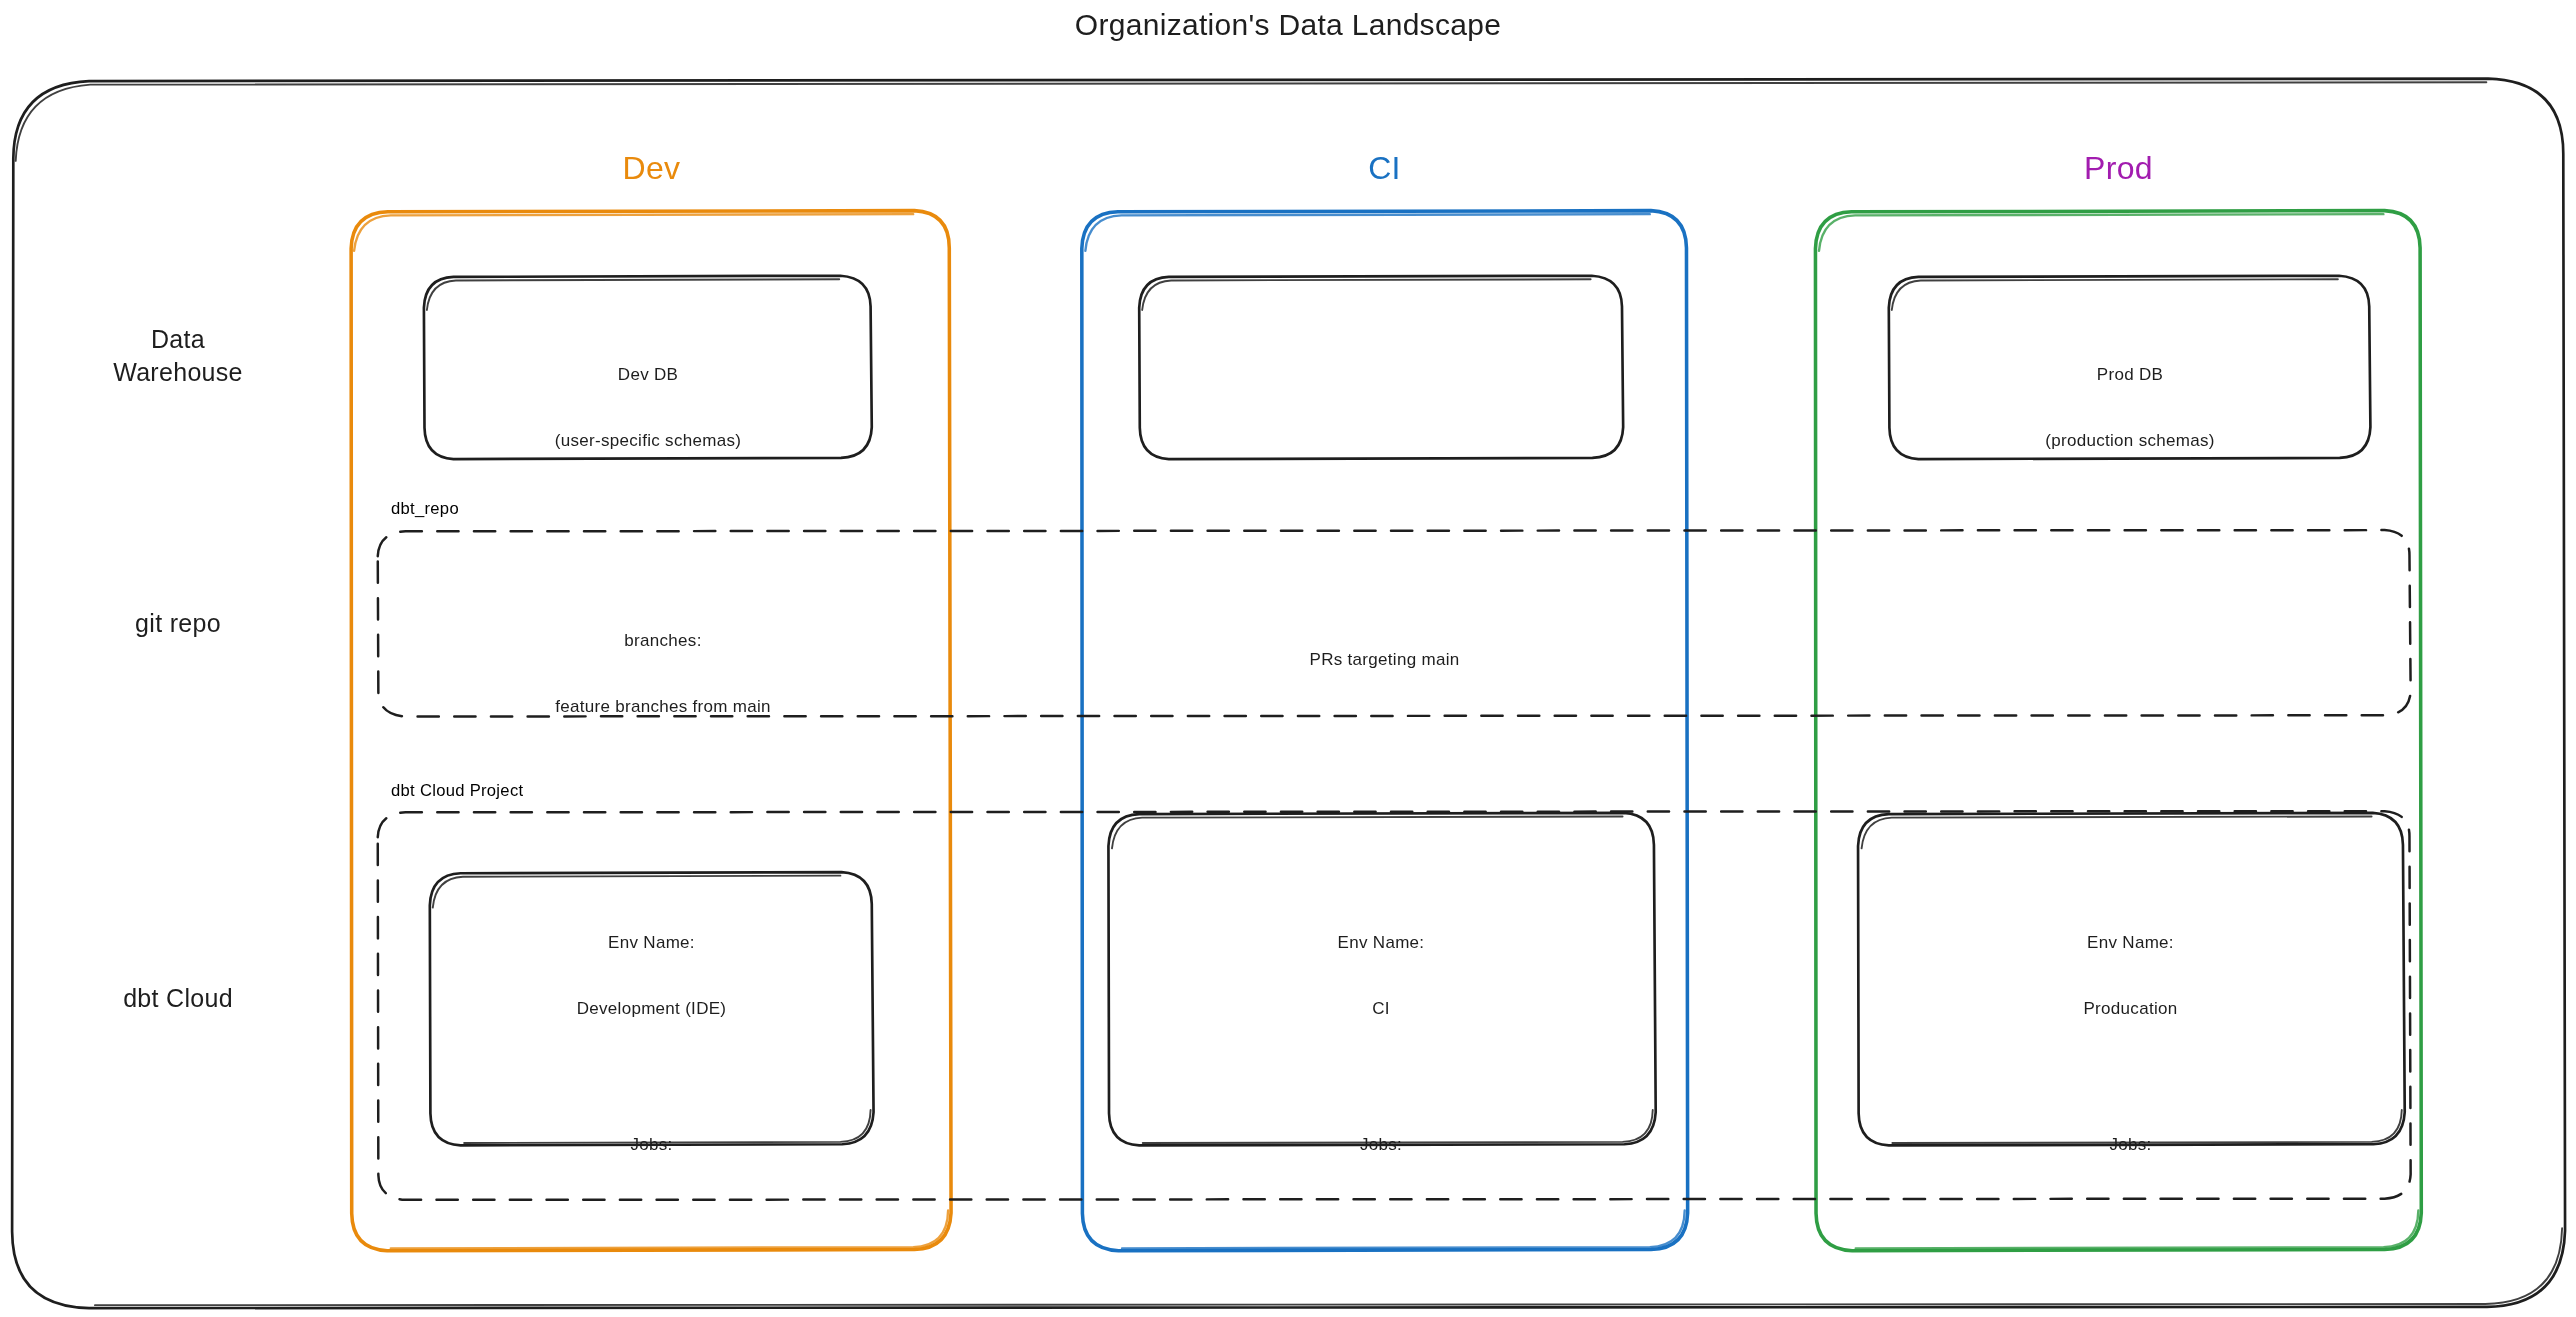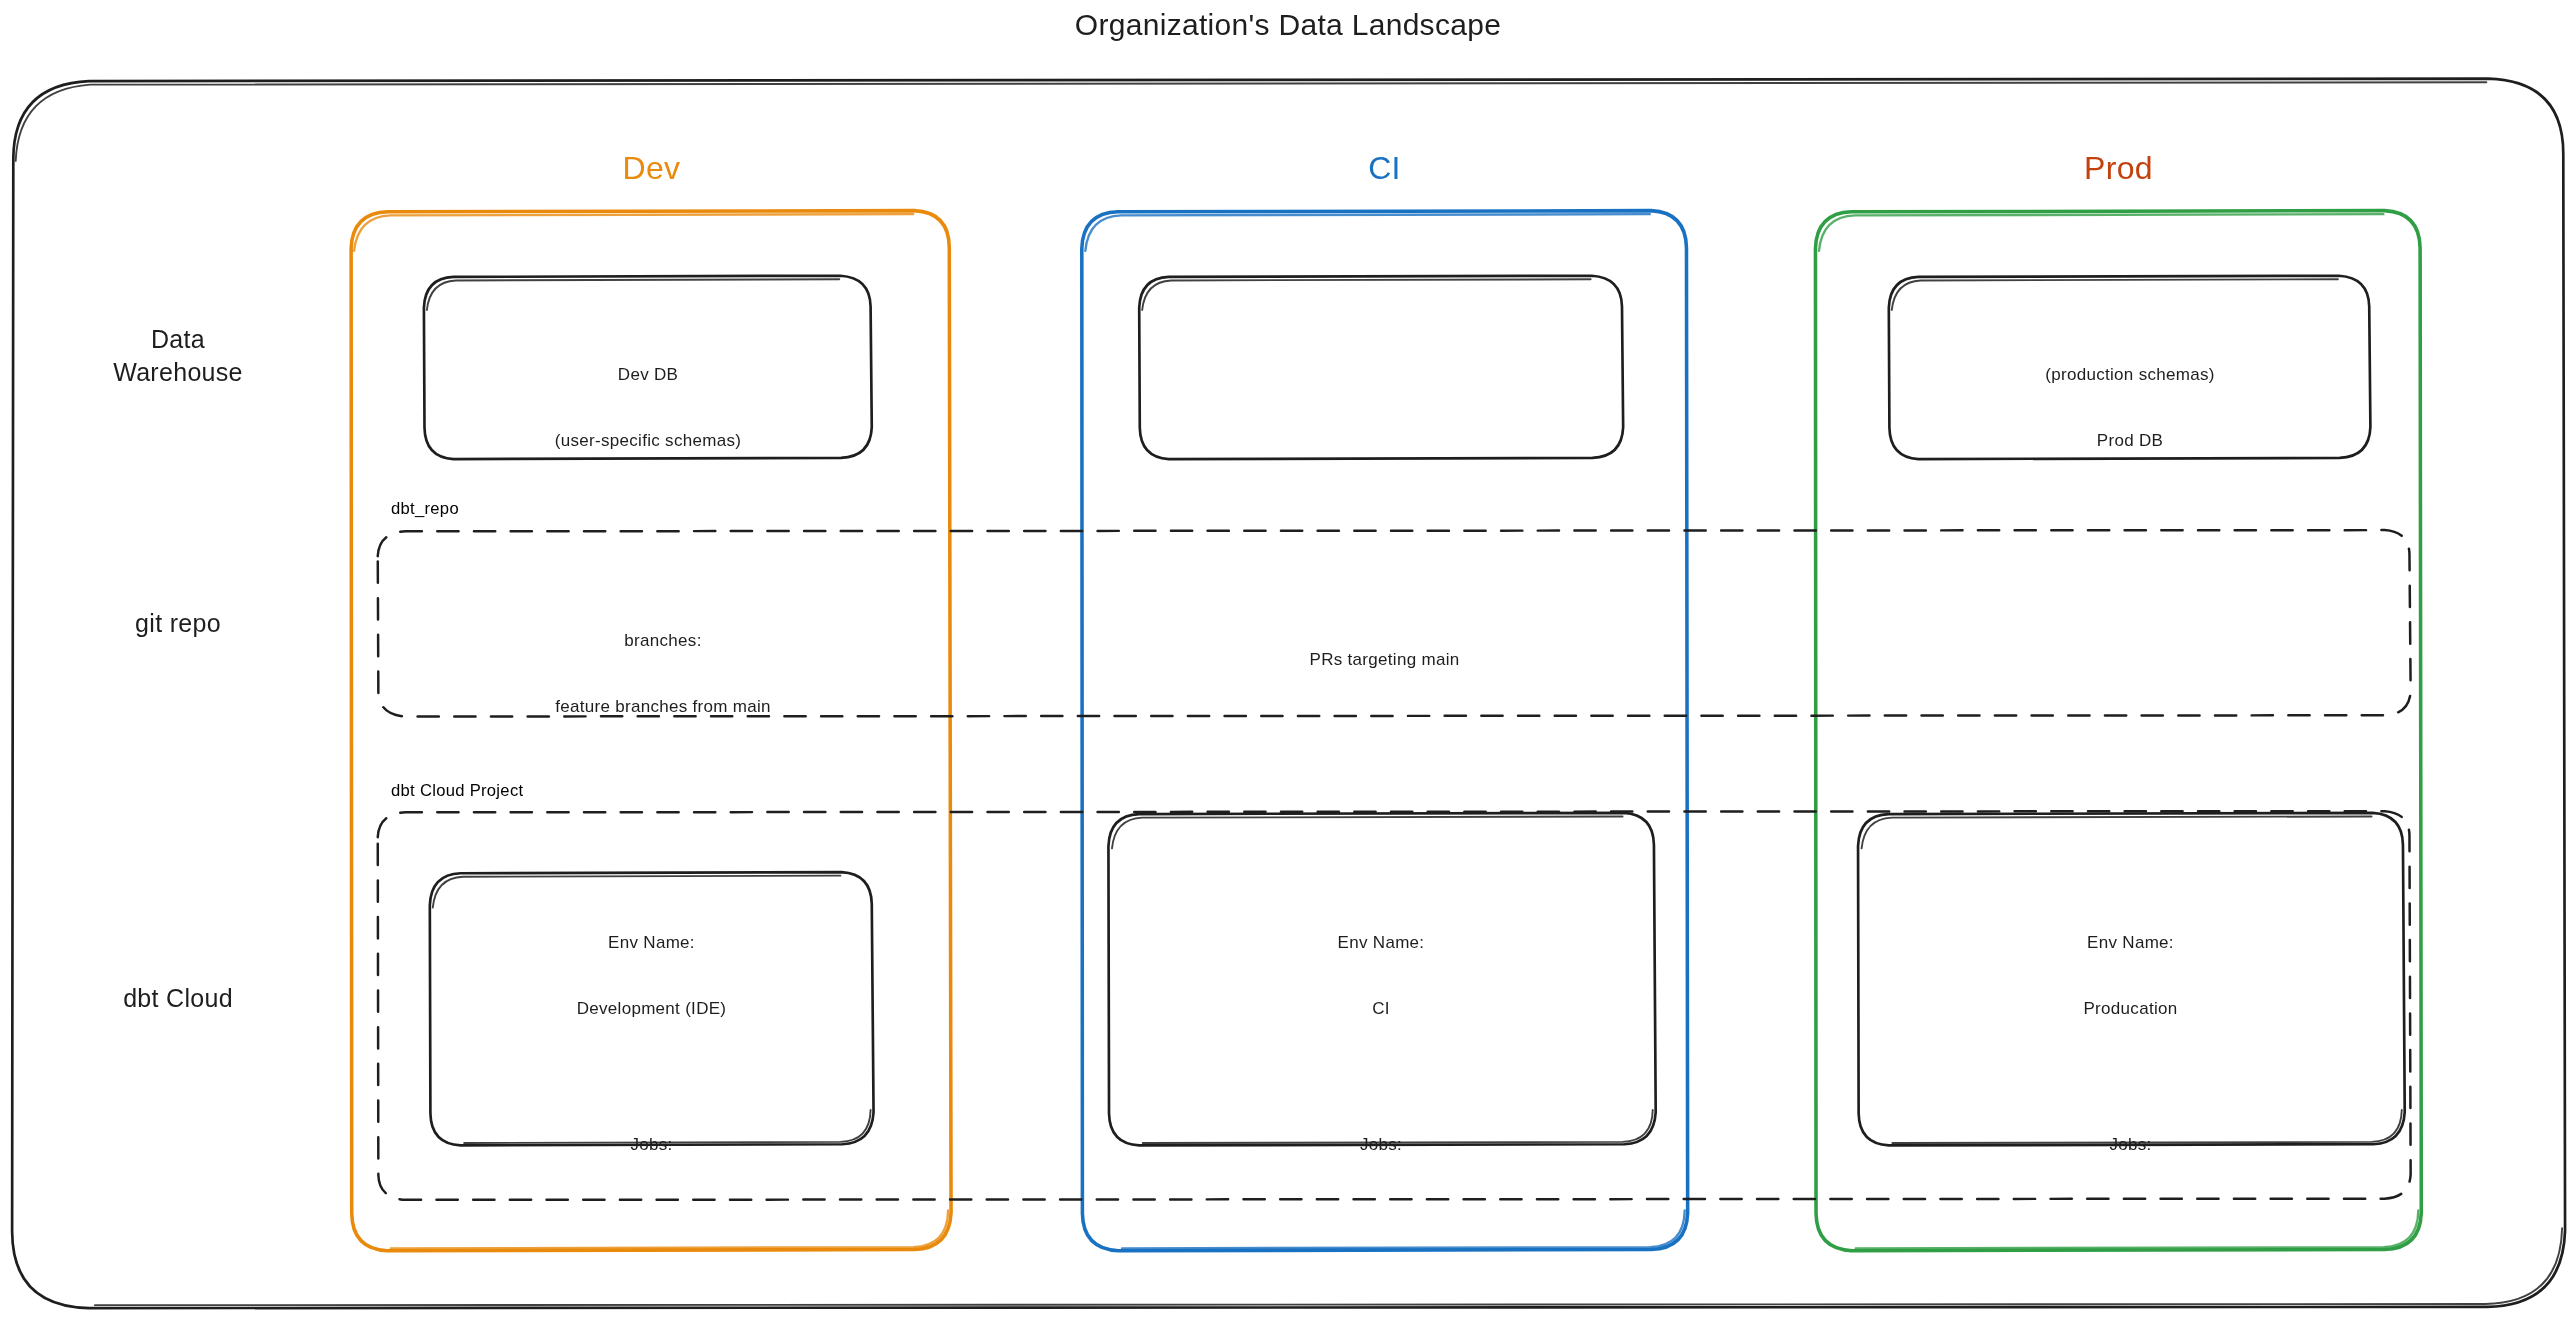--- a/index.html
+++ b/index.html
@@ -48,21 +48,21 @@
     font-size: 30px;
     color: #1e1e1e;
   }
 
   .col-header {
     font-size: 32px;
     font-weight: 400;
   }
   .col-header.dev  { color: #e98a0c; }
   .col-header.ci   { color: #1971c2; }
-  .col-header.prod { color: #c2410c; text-align: center; }
+  .col-header.prod { color: #a21caf; text-align: center; }
 
   .row-label {
     font-size: 25px;
     color: #1e1e1e;
   }
 
   .cluster-label {
     font-size: 16.6px;
     color: #000000;
     text-align: left;
@@ -177,22 +177,22 @@
 
   <div class="txt cluster-label" style="left:391px; top:780px; width:414px;">dbt Cloud Project</div>
 
   <div class="txt node-text" style="left:424px; top:320px; width:448px;">
     <div>Dev DB</div>
     <div>(user-specific schemas)</div>
   </div>
 
 
   <div class="txt node-text" style="left:1889px; top:320px; width:482px;">
+    <div>Prod DB</div>
     <div>(production schemas)</div>
-    <div>Prod DB</div>
   </div>
 
   <div class="txt node-text" style="left:379px; top:586px; width:568px;">
     <div>branches:</div>
     <div>feature branches from main</div>
   </div>
 
   <div class="txt node-text" style="left:1082px; top:605px; width:605px;">
     <div>PRs targeting main</div>
   </div>

